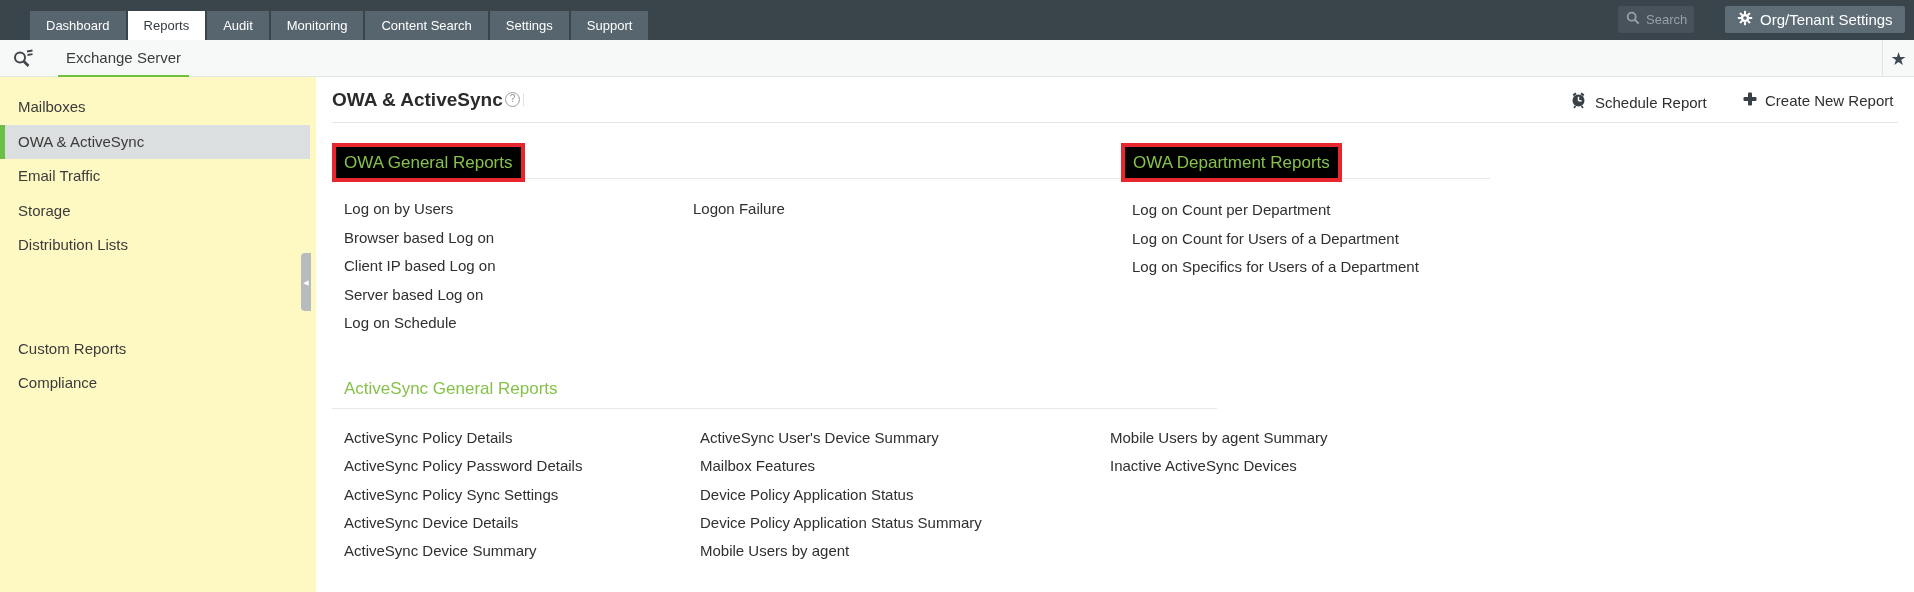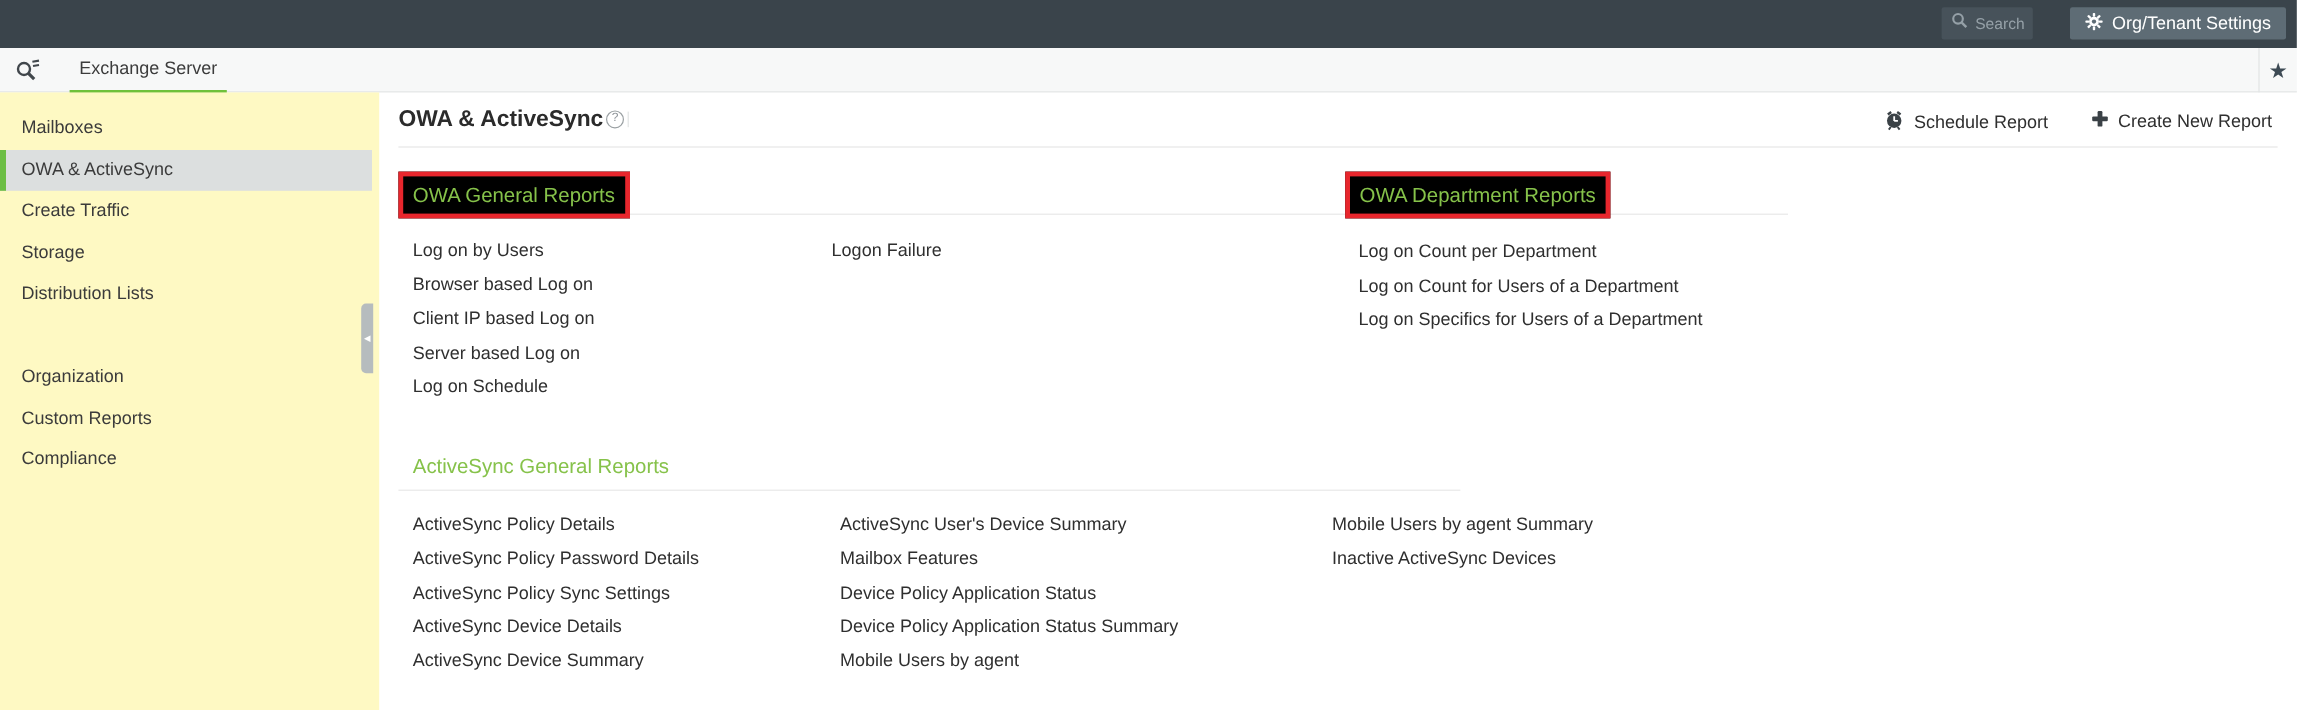--- a/index.html
+++ b/index.html
@@ -59,20 +59,29 @@
   .sec-title { position:absolute; font-size:17px; color:#86c24a; white-space:nowrap; z-index:2; }
   .sec-title.boxed { border:4px solid #e8262d; background:#000000; padding:0 8px; line-height:31px; }
   .sec-title.plain { line-height:22px; }
   .rlink { position:absolute; font-size:15px; color:#2f2f2f; white-space:nowrap; cursor:pointer;
            text-decoration:none; z-index:2; }
 </style>
 </head>
 <body>
 
 <div class="navbar">
+  <div class="nav-tabs">
+    <div class="nav-tab">Dashboard</div>
+    <div class="nav-tab active">Reports</div>
+    <div class="nav-tab">Audit</div>
+    <div class="nav-tab">Monitoring</div>
+    <div class="nav-tab">Content Search</div>
+    <div class="nav-tab">Settings</div>
+    <div class="nav-tab">Support</div>
+  </div>
 
   <div class="nav-search">
     <span>
       <svg width="14" height="14" viewBox="0 0 14 14">
           <circle cx="5.7" cy="5.7" r="4" fill="none" stroke="#95a0a7" stroke-width="1.8"></circle>
           <line x1="8.8" y1="8.8" x2="12.6" y2="12.6" stroke="#95a0a7" stroke-width="2"></line>
         </svg>
     </span>
     <input type="text" placeholder="Search" style="">
   </div>
@@ -113,24 +122,23 @@
     <div class="svc-tab">Skype Server</div>
   </div>
   <div class="fav-box">
     <span class="fav-star">★</span>
   </div>
 </div>
 
 <div class="sidebar">
   <div class="side-item" style="top:13px">Mailboxes</div>
   <div class="side-item selected" style="top:48px">OWA &amp; ActiveSync</div>
-  <div class="side-item" style="top:82px">Create Traffic</div>
+  <div class="side-item" style="top:82px">Email Traffic</div>
   <div class="side-item" style="top:117px">Storage</div>
   <div class="side-item" style="top:151px">Distribution Lists</div>
-  <div class="side-item" style="top:220px">Organization</div>
   <div class="side-item" style="top:255px">Custom Reports</div>
   <div class="side-item" style="top:289px">Compliance</div>
 </div>
 <div class="side-handle">
   <span>◀</span>
 </div>
 
 <div class="page-title">OWA &amp; ActiveSync</div>
 <div class="help">?</div>
 <div class="help-div"></div>

